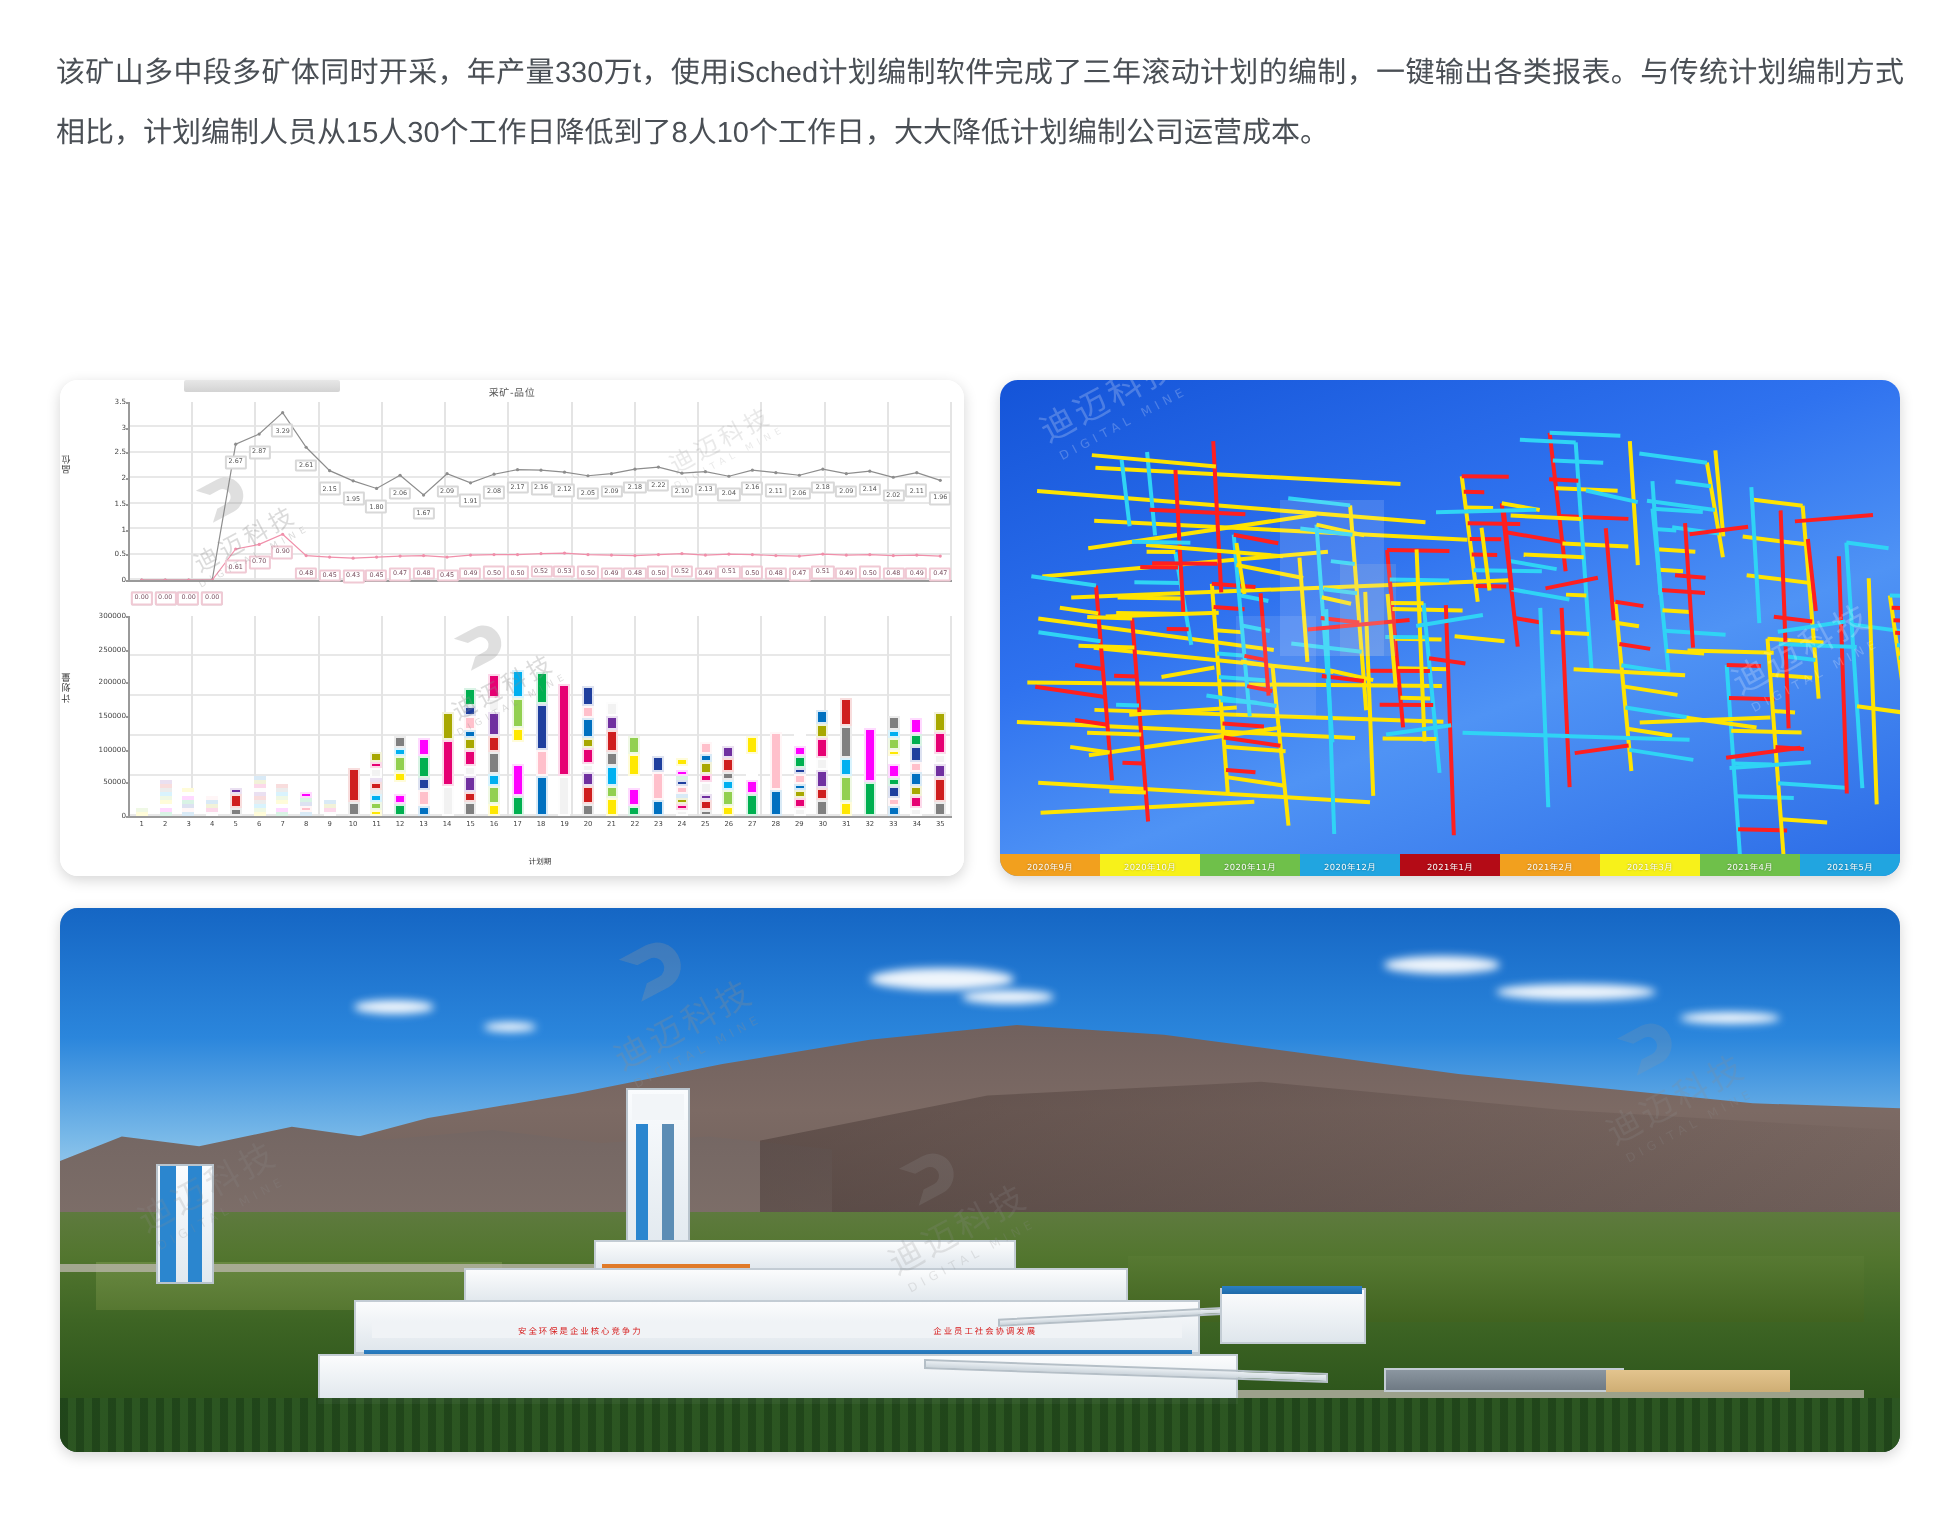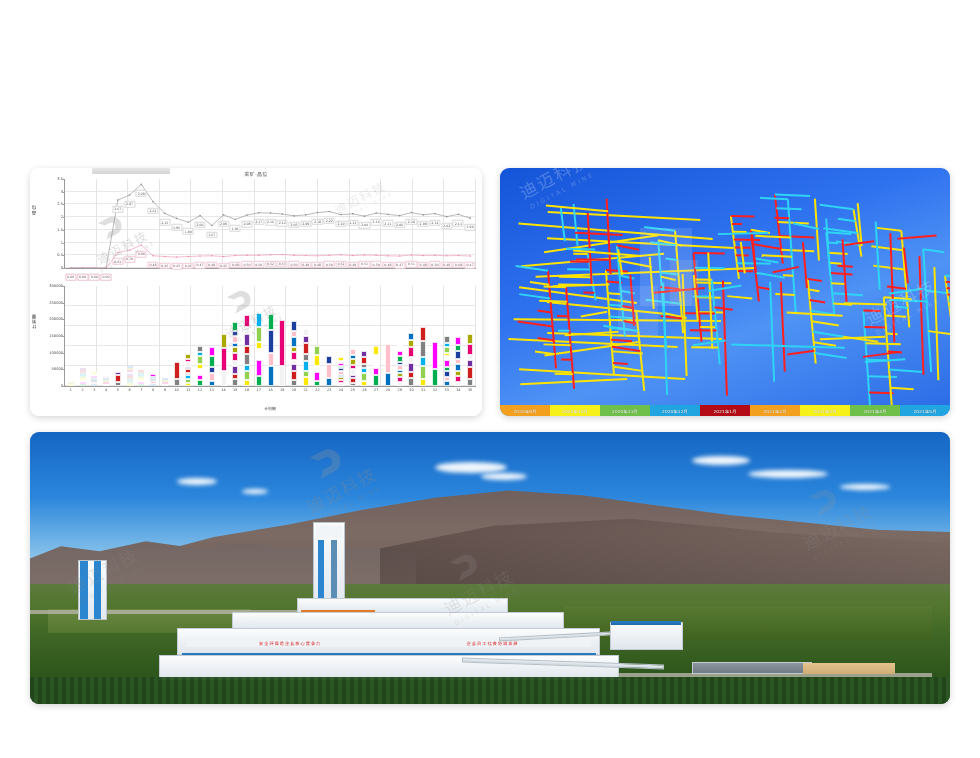--- a/index.html
+++ b/index.html
@@ -195,20 +195,21 @@
   .wm-small .cn{font-size:12px;}
   .wm-small .en{font-size:4.6px;}
   .wm-light{opacity:.22;color:#ffffff;}
 </style>
 </head>
 <body>
 
 <div class="page">
 
 
+  <div class="desc">该矿山多中段多矿体同时开采，年产量330万t，使用iSched计划编制软件完成了三年滚动计划的编制，一键输出各类报表。与传统计划编制方式相比，计划编制人员从15人30个工作日降低到了8人10个工作日，大大降低计划编制公司运营成本。</div>
 
   <div class="media">
 
     <div class="row-top">
 
       <div class="card card-chart">
         <div class="chart-canvas" id="chartCanvas">
           <div class="chart-toolbar"></div>
           <div class="chart-title">采矿-品位</div>
 

